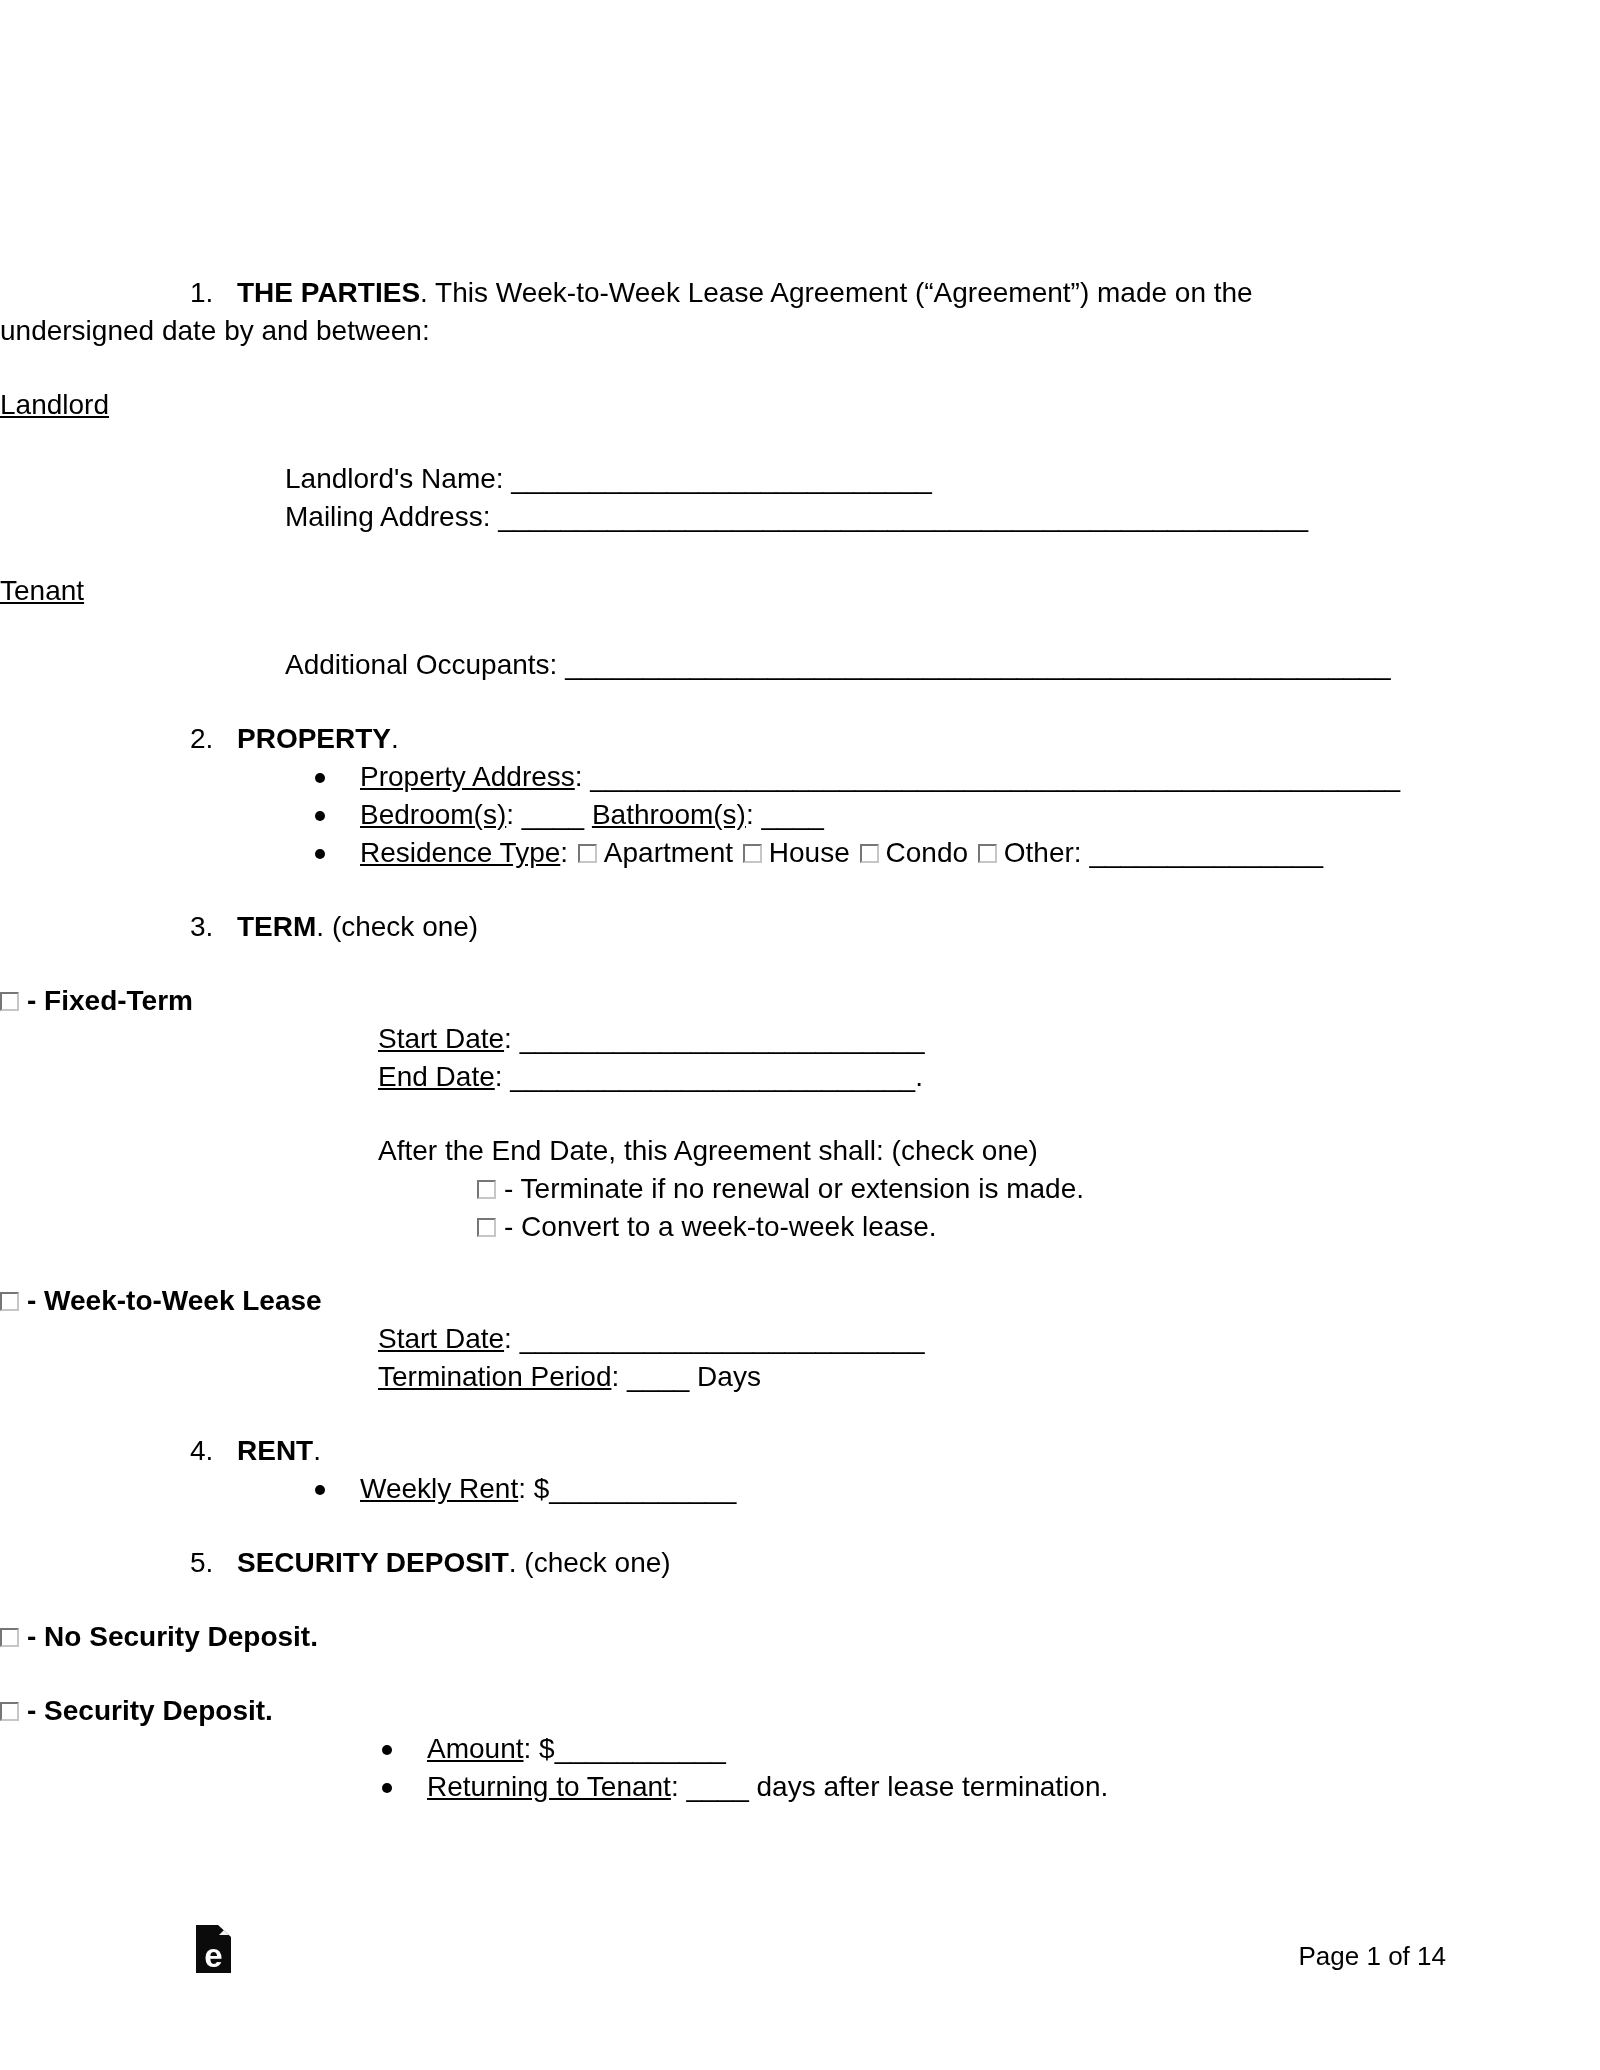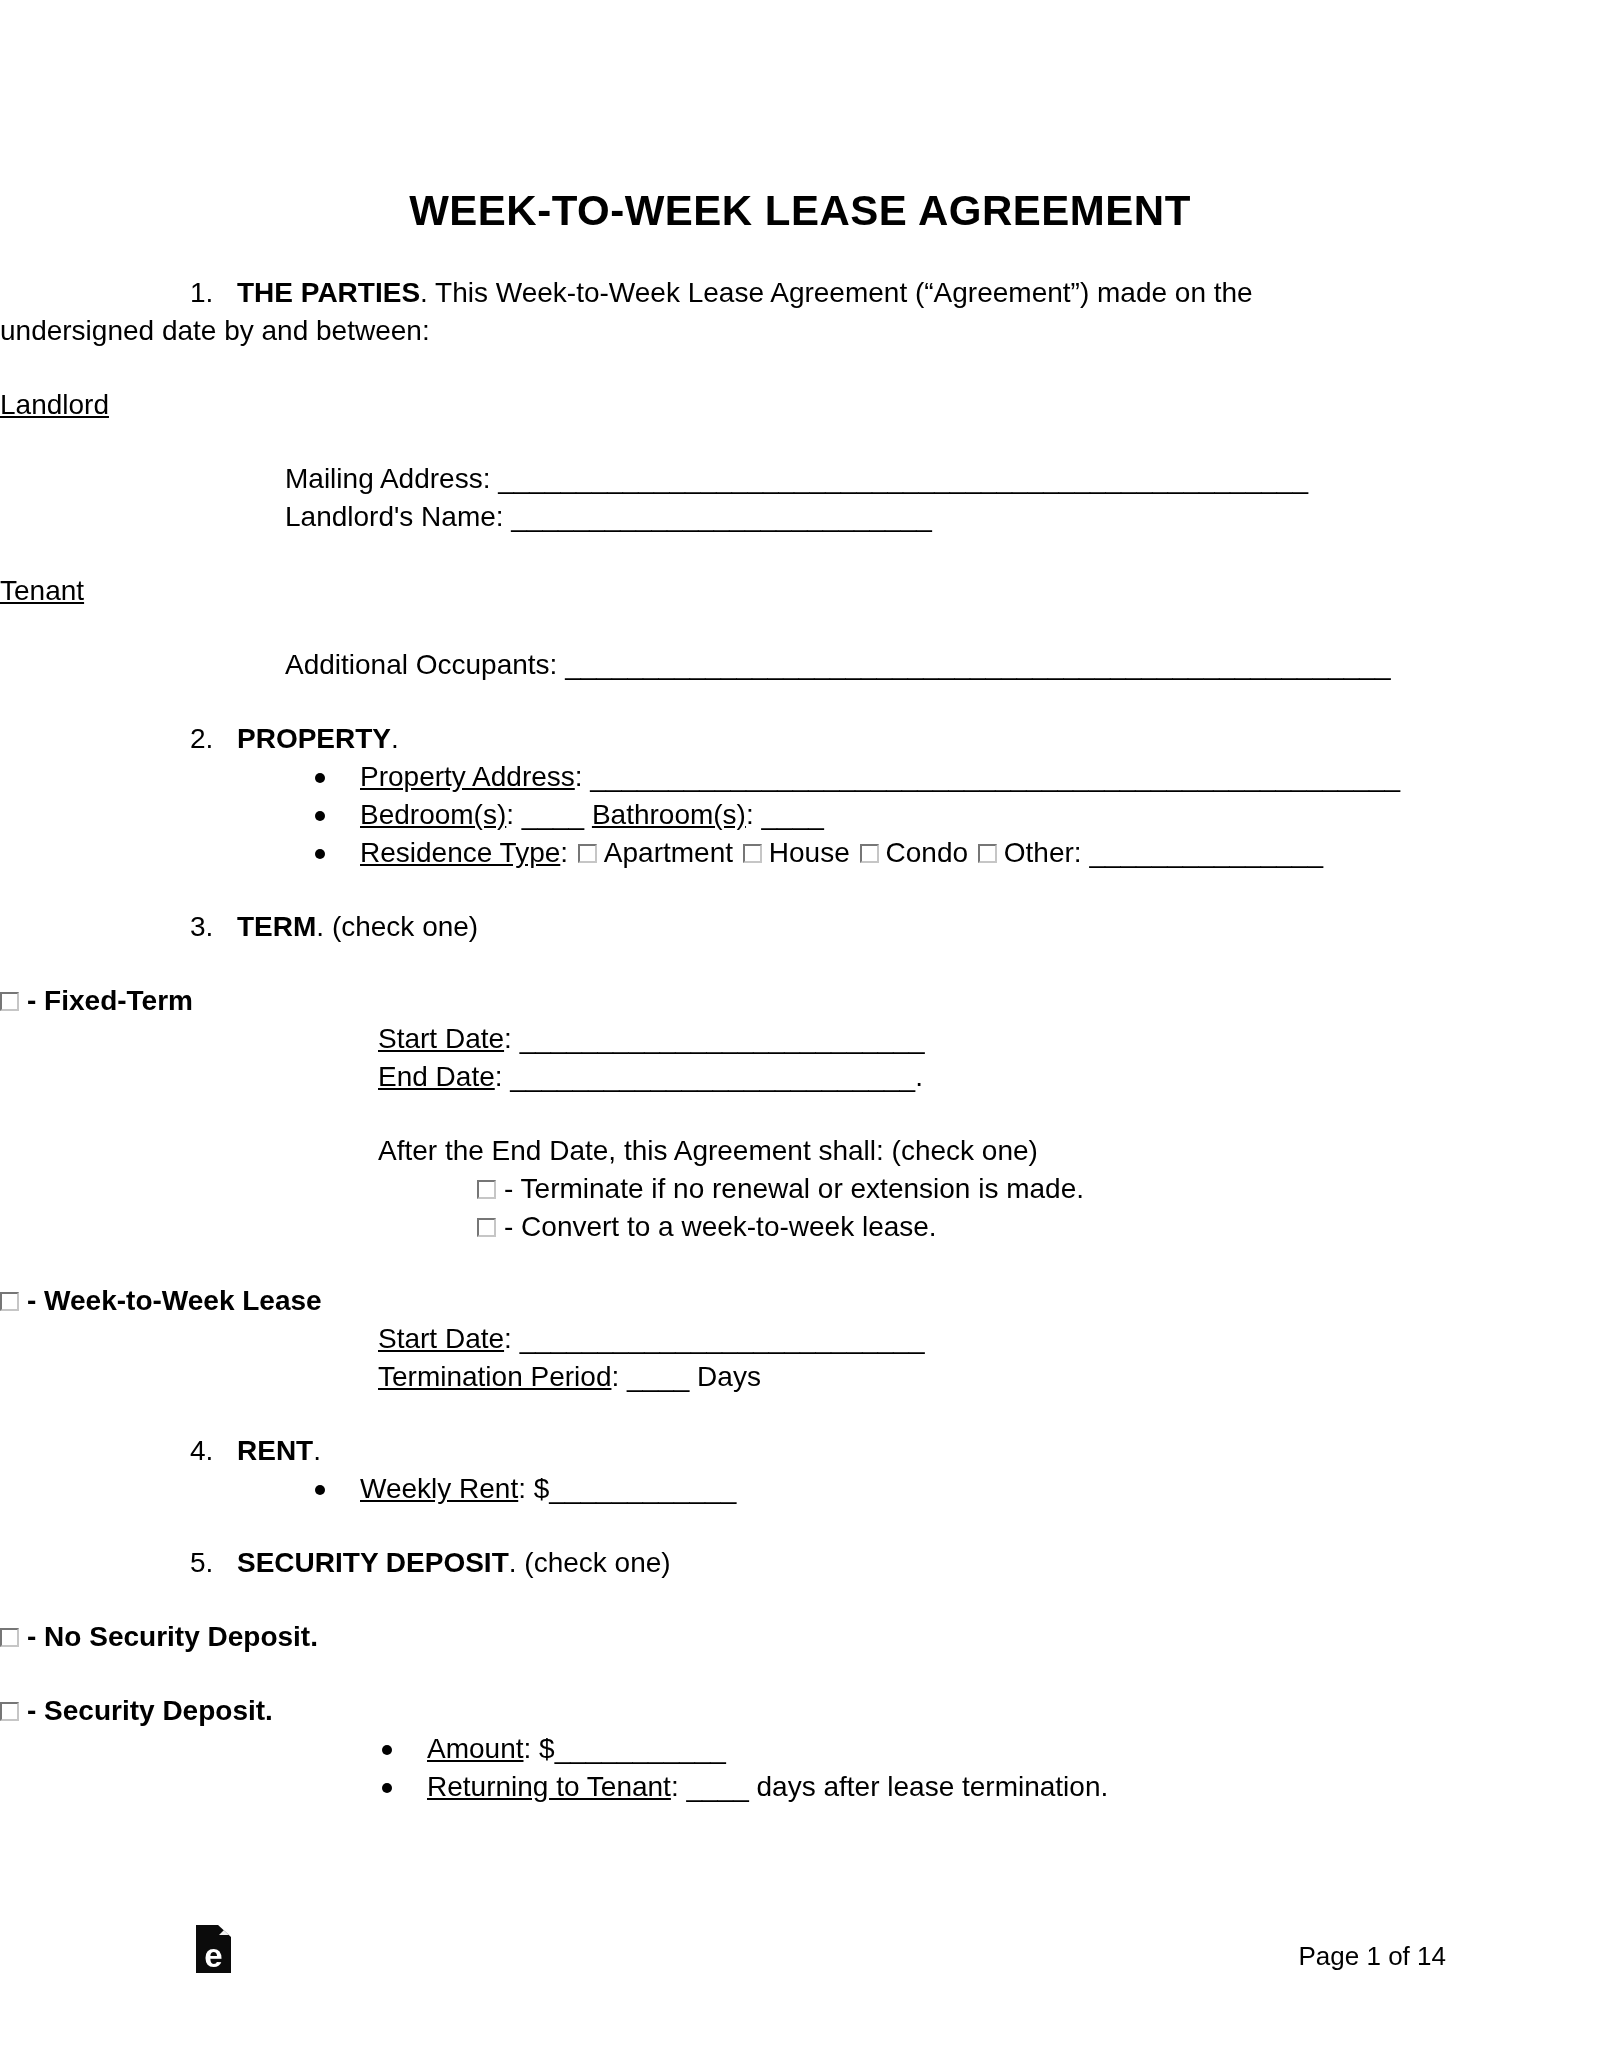--- a/index.html
+++ b/index.html
@@ -73,40 +73,39 @@
   .pageno{
     position:absolute;top:1937px;right:154px;
     font-size:26px;line-height:38px;
   }
 </style>
 </head>
 <body>
 
 <div class="page">
 
-  <div class="title">WEEK-TO-WEEK LEASE AGREEMENT</div>
 
   <div class="content">
 
     <div class="line row-num">
       <span class="num">1.</span><span class="bold">THE PARTIES</span><span>. This Week-to-Week Lease Agreement (“Agreement”) made on the</span>
     </div>
     <div class="line l1">
       <span>undersigned date by and between:</span>
     </div>
     <div class="sp"></div>
     <div class="line l1">
       <span class="u">Landlord</span>
     </div>
     <div class="sp"></div>
     <div class="line l2">
-      <span>Mailing Address</span><span>: </span><span>____________________________________________________</span>
+      <span>Landlord's Name</span><span>: </span><span>___________________________</span>
     </div>
     <div class="line l2">
-      <span>Landlord's Name</span><span>: </span><span>___________________________</span>
+      <span>Mailing Address</span><span>: </span><span>____________________________________________________</span>
     </div>
     <div class="sp"></div>
     <div class="line l1">
       <span class="u">Tenant</span>
     </div>
     <div class="sp"></div>
     <div class="line l2">
       <span>Additional Occupants</span><span>: </span><span>_____________________________________________________</span>
     </div>
     <div class="sp"></div>

